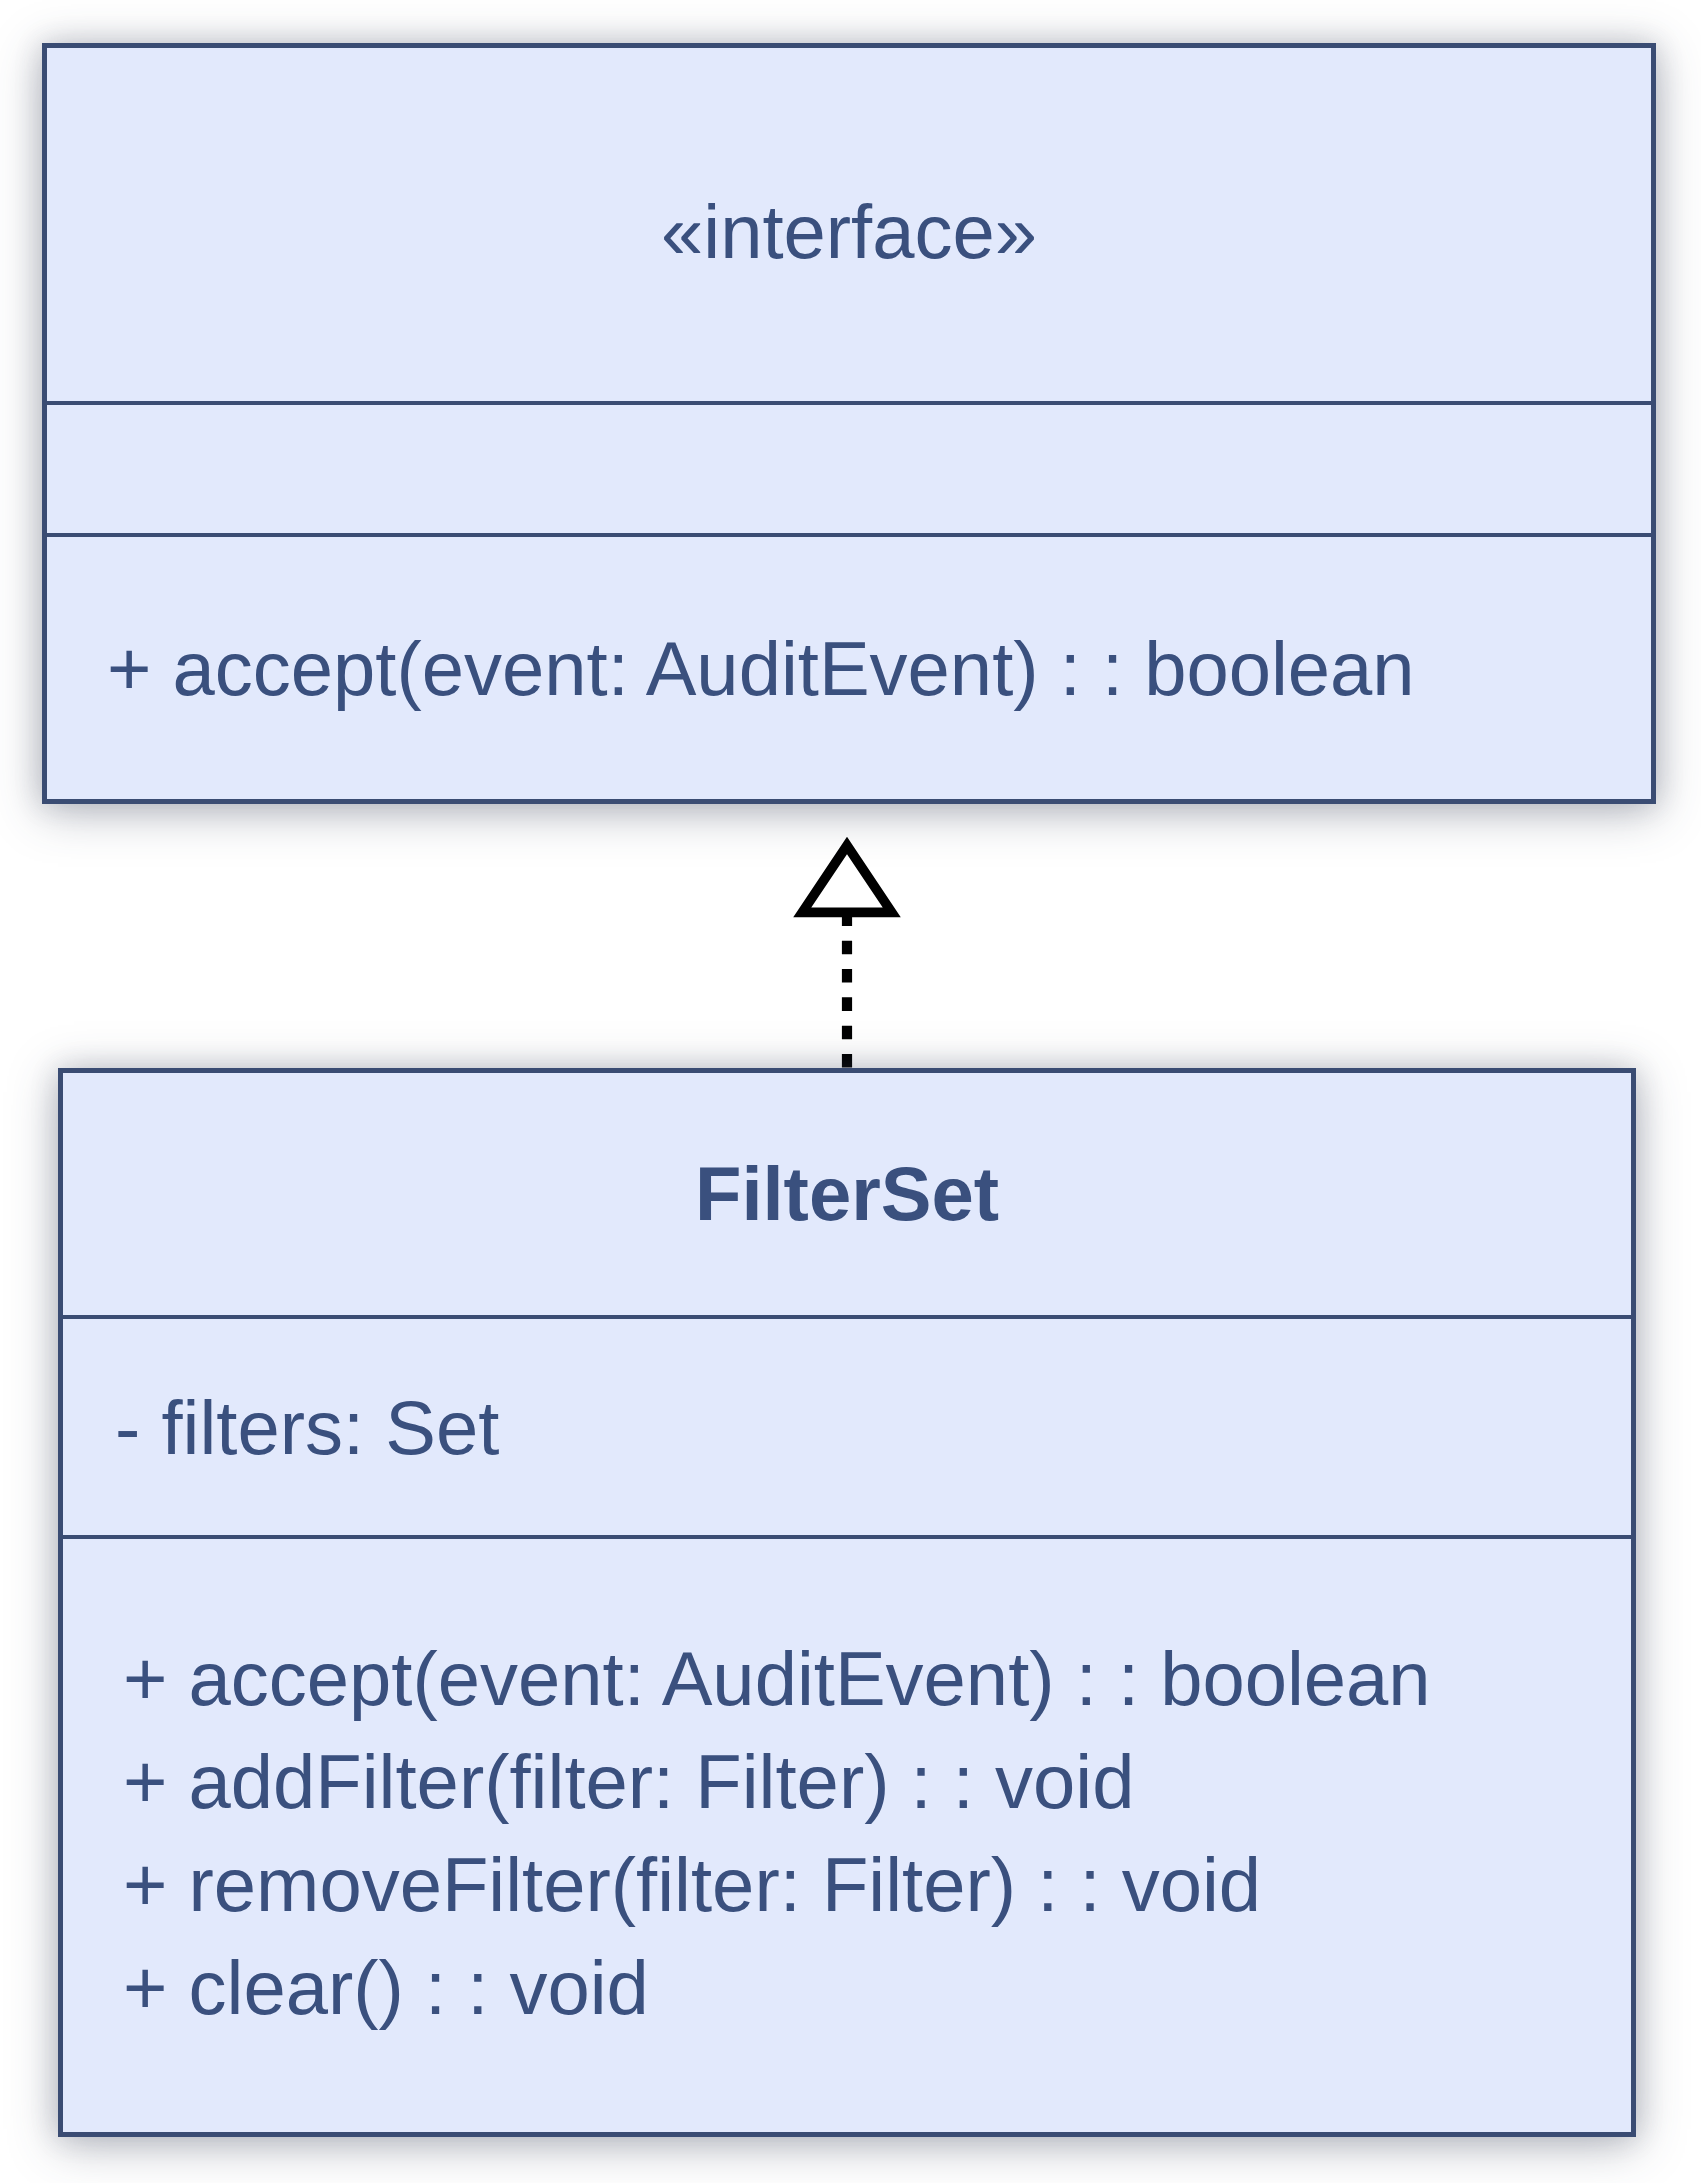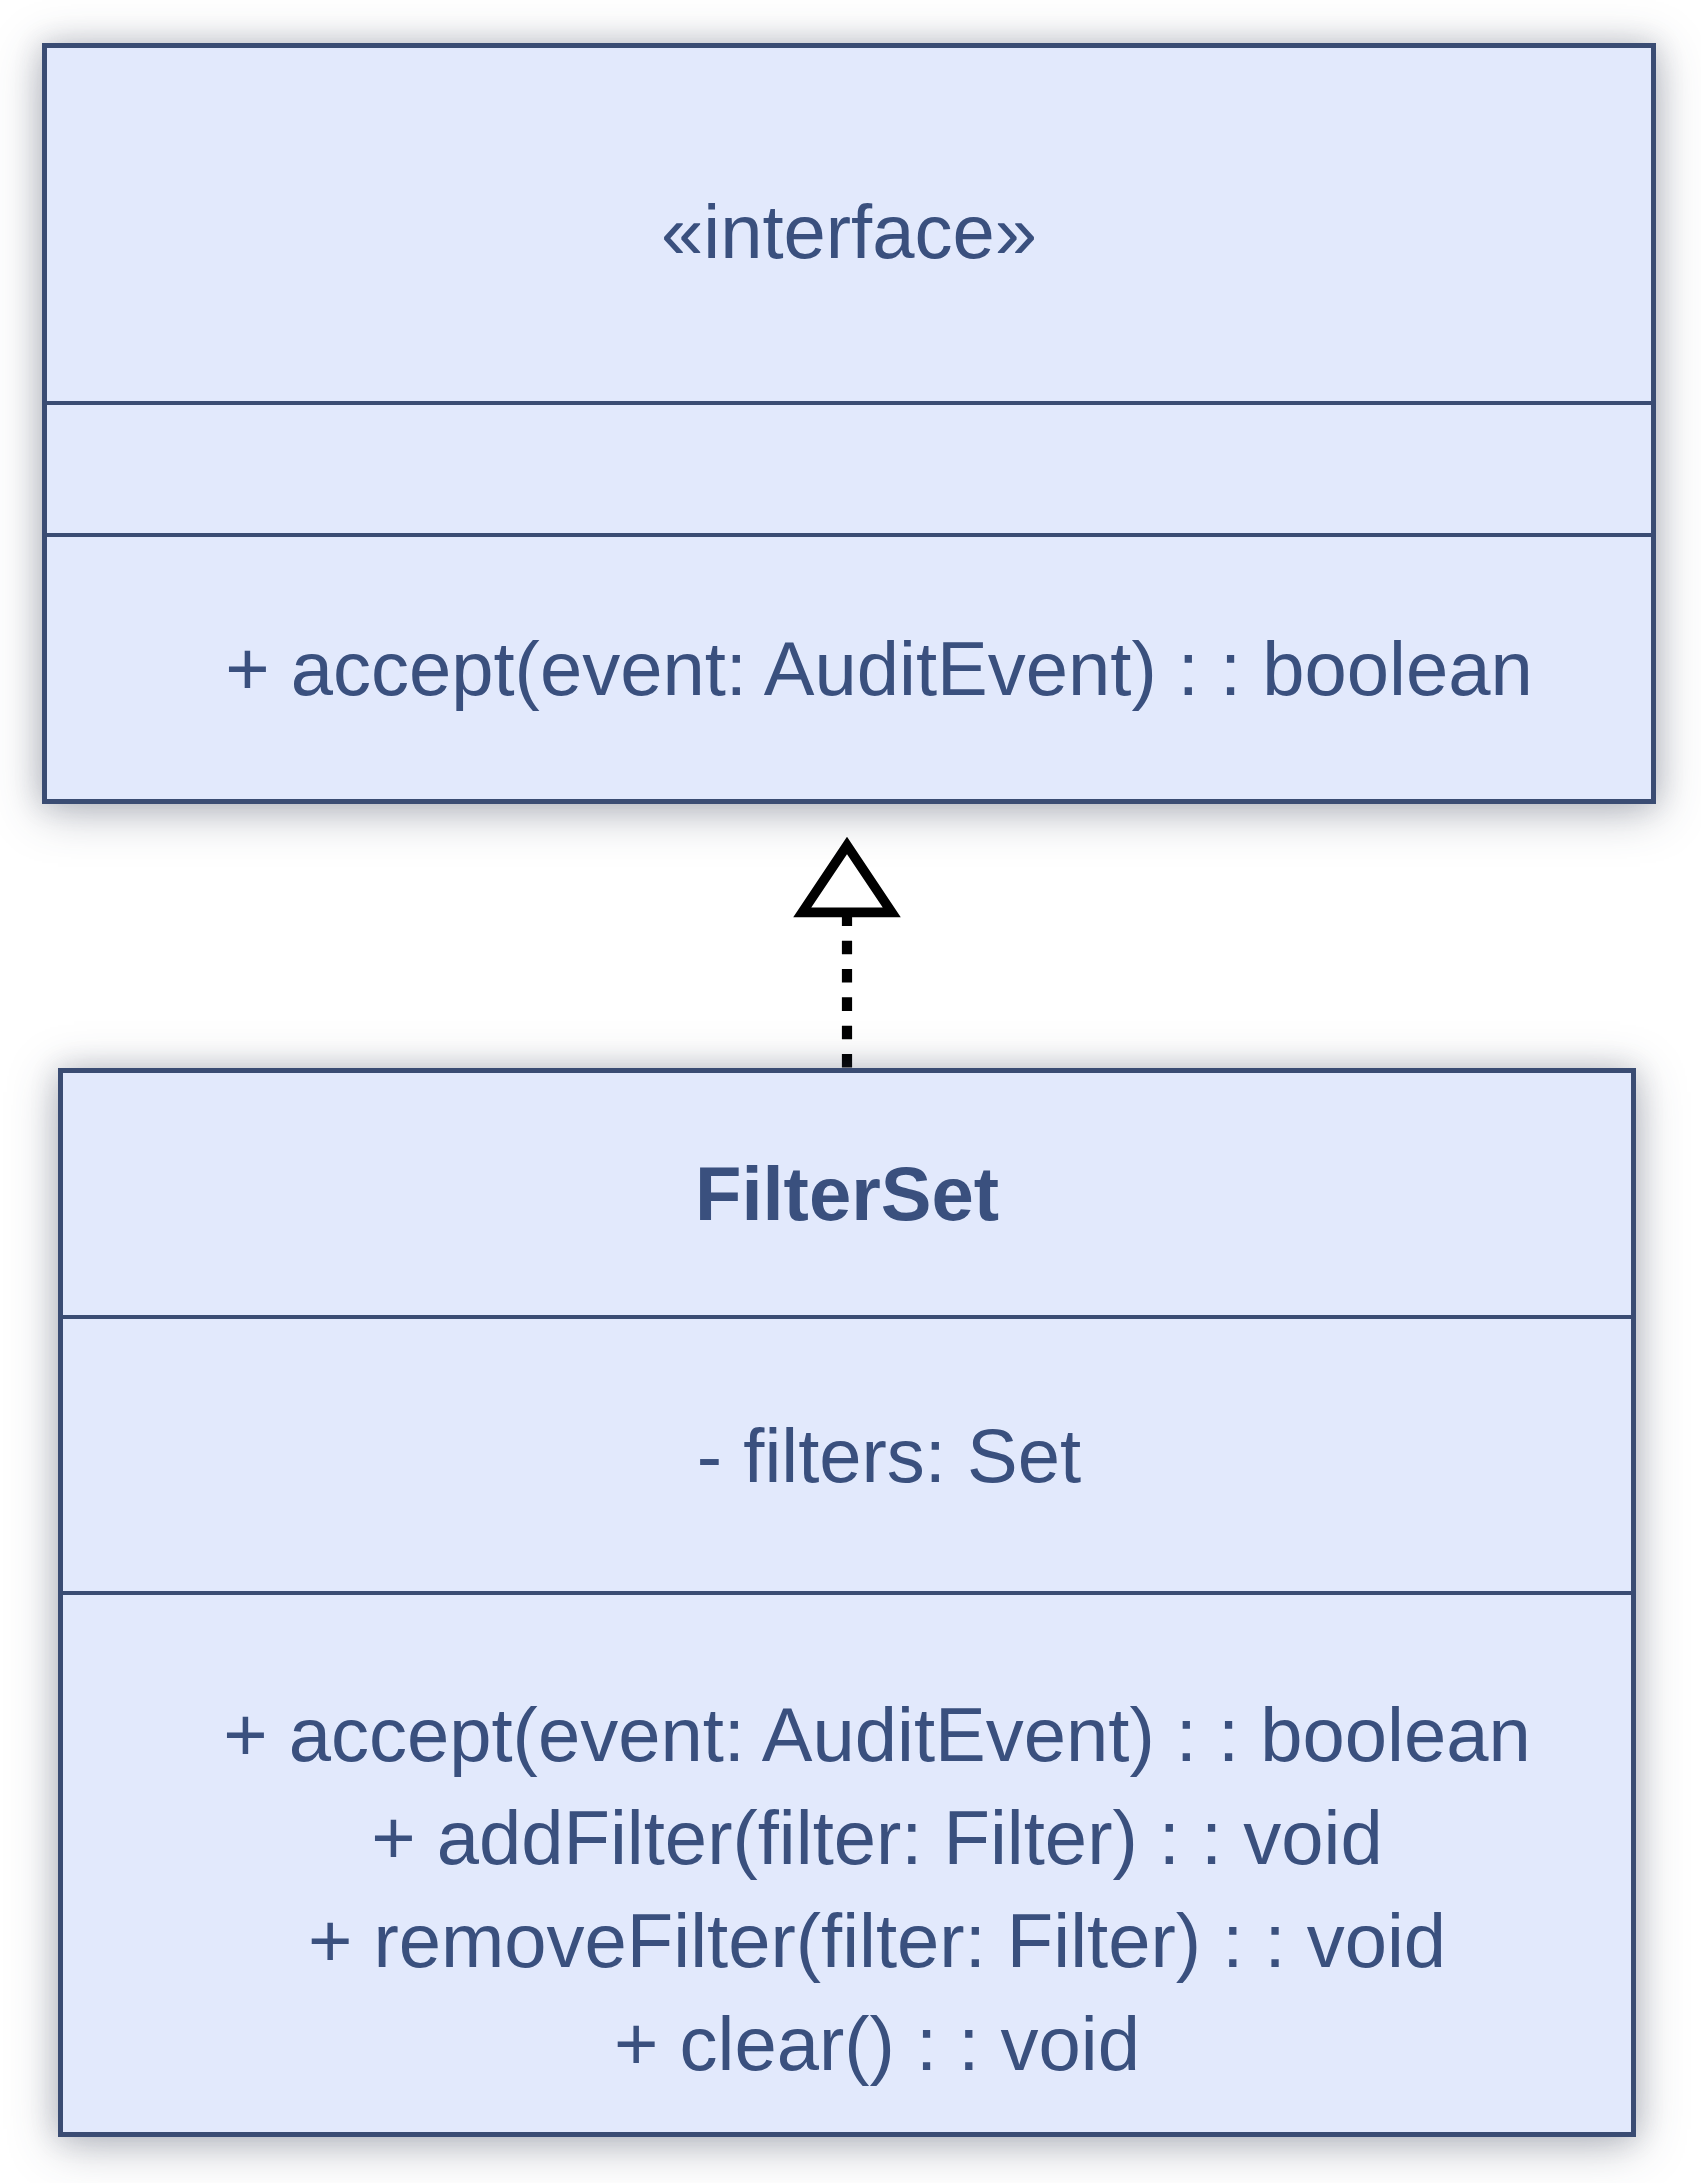--- a/index.html
+++ b/index.html
@@ -22,21 +22,21 @@
     background: var(--box-fill, #e2e9fc);
     border: 5.7px solid var(--box-border, #3a4c73);
     box-shadow: 0 8px 45px rgba(55, 62, 85, 0.35), 0 0 25.6px rgba(55, 62, 85, 0.18);
     display: flex;
     flex-direction: column;
     color: var(--text, #3a507e);
   }
   #filter-box   { left: 42px;  top: 43px;   width: 1614px; height: 761px; }
   #filterset-box{ left: 58px; top: 1068px; width: 1578px; height: 1069px; }
 
-  .row { box-sizing: border-box; display: flex; flex-direction: column; align-items: center; }
+  .row { box-sizing: border-box; display: flex; flex-direction: column; }
   .row + .row { border-top: 4.5px solid var(--box-border, #3a4c73); }
 
   .title-row {
     align-items: center;
     justify-content: center;
     font-size: 76px;
     font-weight: bold;
     line-height: 114px;
     gap: 14px;
   }
@@ -48,21 +48,21 @@
     white-space: pre;
   }
 
   
   .f-title   { height: 353px; padding-top: 15px; }
   .f-attrs   { height: 132px; }
   .f-methods { flex: 1; justify-content: center; padding-left: 60px; }
 
   
   .s-title   { height: 242px; }
-  .s-attrs   { height: 276px; justify-content: center; padding-left: 84px; }
+  .s-attrs   { height: 220px; justify-content: center; padding-left: 52px; }
   .s-methods { flex: 1; justify-content: flex-start; padding-top: 88px; padding-left: 60px; }
 
   .arrow {
     position: absolute;
     left: 779px;
     top: 835px;
     width: 136px;
     height: 234px;
   }
   .arrow line {

